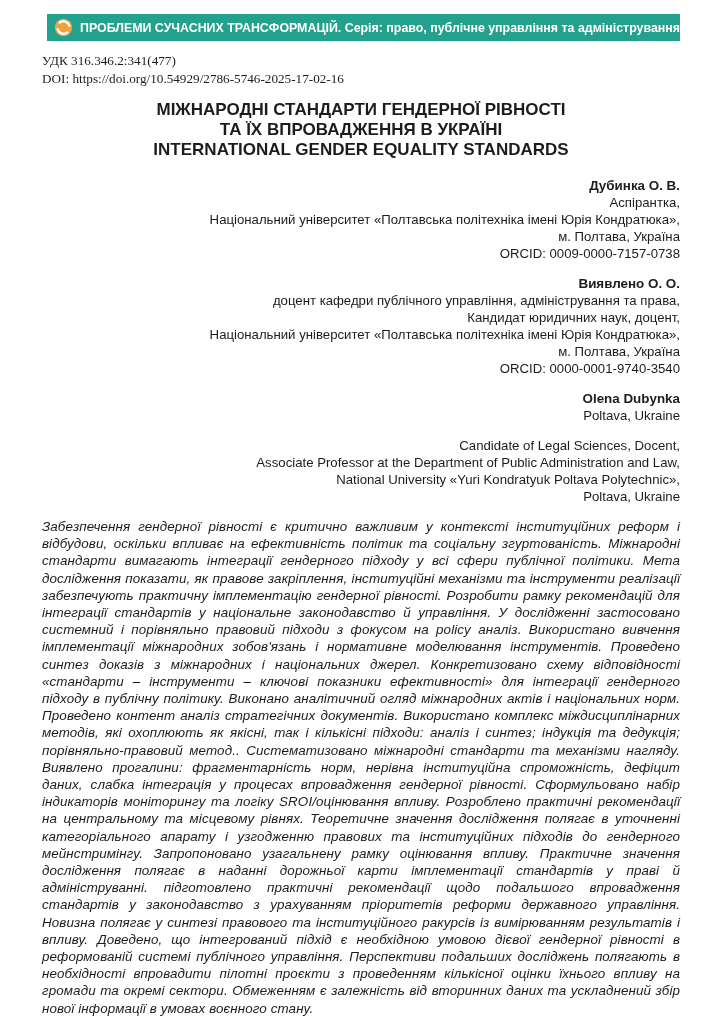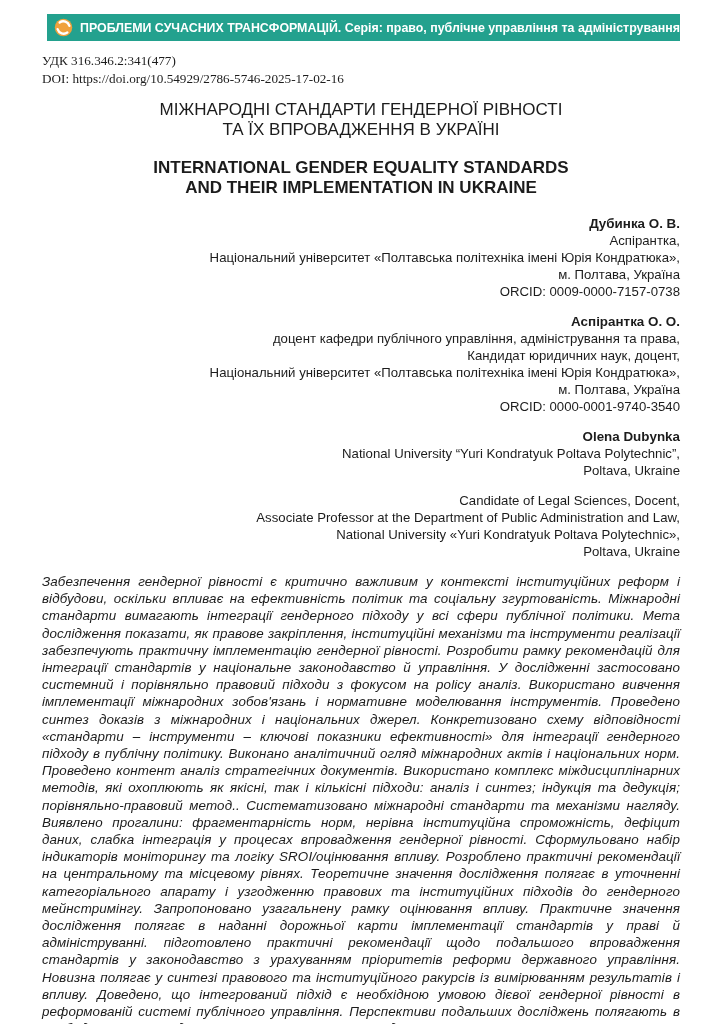--- a/index.html
+++ b/index.html
@@ -29,22 +29,22 @@
     font-size:12.4px;
     white-space:nowrap;
   }
   .journal-bar .bold{font-weight:bold;}
   .journal-bar .series{font-weight:bold;}
   .logo-swirl{flex:0 0 auto;display:flex;align-items:center;}
   
   .meta{margin-top:11px;font-size:13.2px;line-height:18px;font-family:Liberation Serif, serif;}
   .meta div{margin:0;}
   
-  .title-uk{margin-top:12px;text-align:center;font-weight:normal;font-size:17px;line-height:20px;}
-  .title-en{margin-top:18px;text-align:center;font-weight:bold;font-size:17px;line-height:20px;}
+  .title-uk{margin-top:12px;text-align:center;font-weight:bold;font-size:17px;line-height:20px;}
+  .title-en{text-align:center;font-weight:bold;font-size:17px;line-height:20px;}
   
   .authors{margin-top:17px;}
   .author-block{margin-top:13px;text-align:right;font-size:13.2px;line-height:17px;}
   .author-block .author-name{font-weight:bold;font-size:13.4px;}
   
   .abstract{
     margin-top:13px;
     font-style:italic;
     font-size:13.4px;
     line-height:17.2px;
@@ -75,45 +75,43 @@
     <div>УДК 316.346.2:341(477)</div>
     <div>DOI: https://doi.org/10.54929/2786-5746-2025-17-02-16</div>
   </div>
 
   <div class="title-uk">
     <div>МІЖНАРОДНІ СТАНДАРТИ ГЕНДЕРНОЇ РІВНОСТІ</div>
     <div>ТА ЇХ ВПРОВАДЖЕННЯ В УКРАЇНІ</div>
   </div>
   <div class="title-en">
     <div>INTERNATIONAL GENDER EQUALITY STANDARDS</div>
-    <div>AND THEIR IMPLEMENTATION IN UKRAINE</div>
   </div>
 
   <div class="authors">
 
     <div class="author-block">
       <div class="author-name">Дубинка О. В.</div>
       <div>Аспірантка,</div>
       <div>Національний університет «Полтавська політехніка імені Юрія Кондратюка»,</div>
       <div>м. Полтава, Україна</div>
       <div>ORCID: 0009-0000-7157-0738</div>
     </div>
 
     <div class="author-block">
-      <div class="author-name">Аспірантка О. О.</div>
+      <div class="author-name">Виявлено О. О.</div>
       <div>доцент кафедри публічного управління, адміністрування та права,</div>
       <div>Кандидат юридичних наук, доцент,</div>
       <div>Національний університет «Полтавська політехніка імені Юрія Кондратюка»,</div>
       <div>м. Полтава, Україна</div>
       <div>ORCID: 0000-0001-9740-3540</div>
     </div>
 
     <div class="author-block">
       <div class="author-name">Olena Dubynka</div>
-      <div>National University “Yuri Kondratyuk Poltava Polytechnic”,</div>
       <div>Poltava, Ukraine</div>
     </div>
 
     <div class="author-block">
       <div>Candidate of Legal Sciences, Docent,</div>
       <div>Associate Professor at the Department of Public Administration and Law,</div>
       <div>National University «Yuri Kondratyuk Poltava Polytechnic»,</div>
       <div>Poltava, Ukraine</div>
     </div>
 

